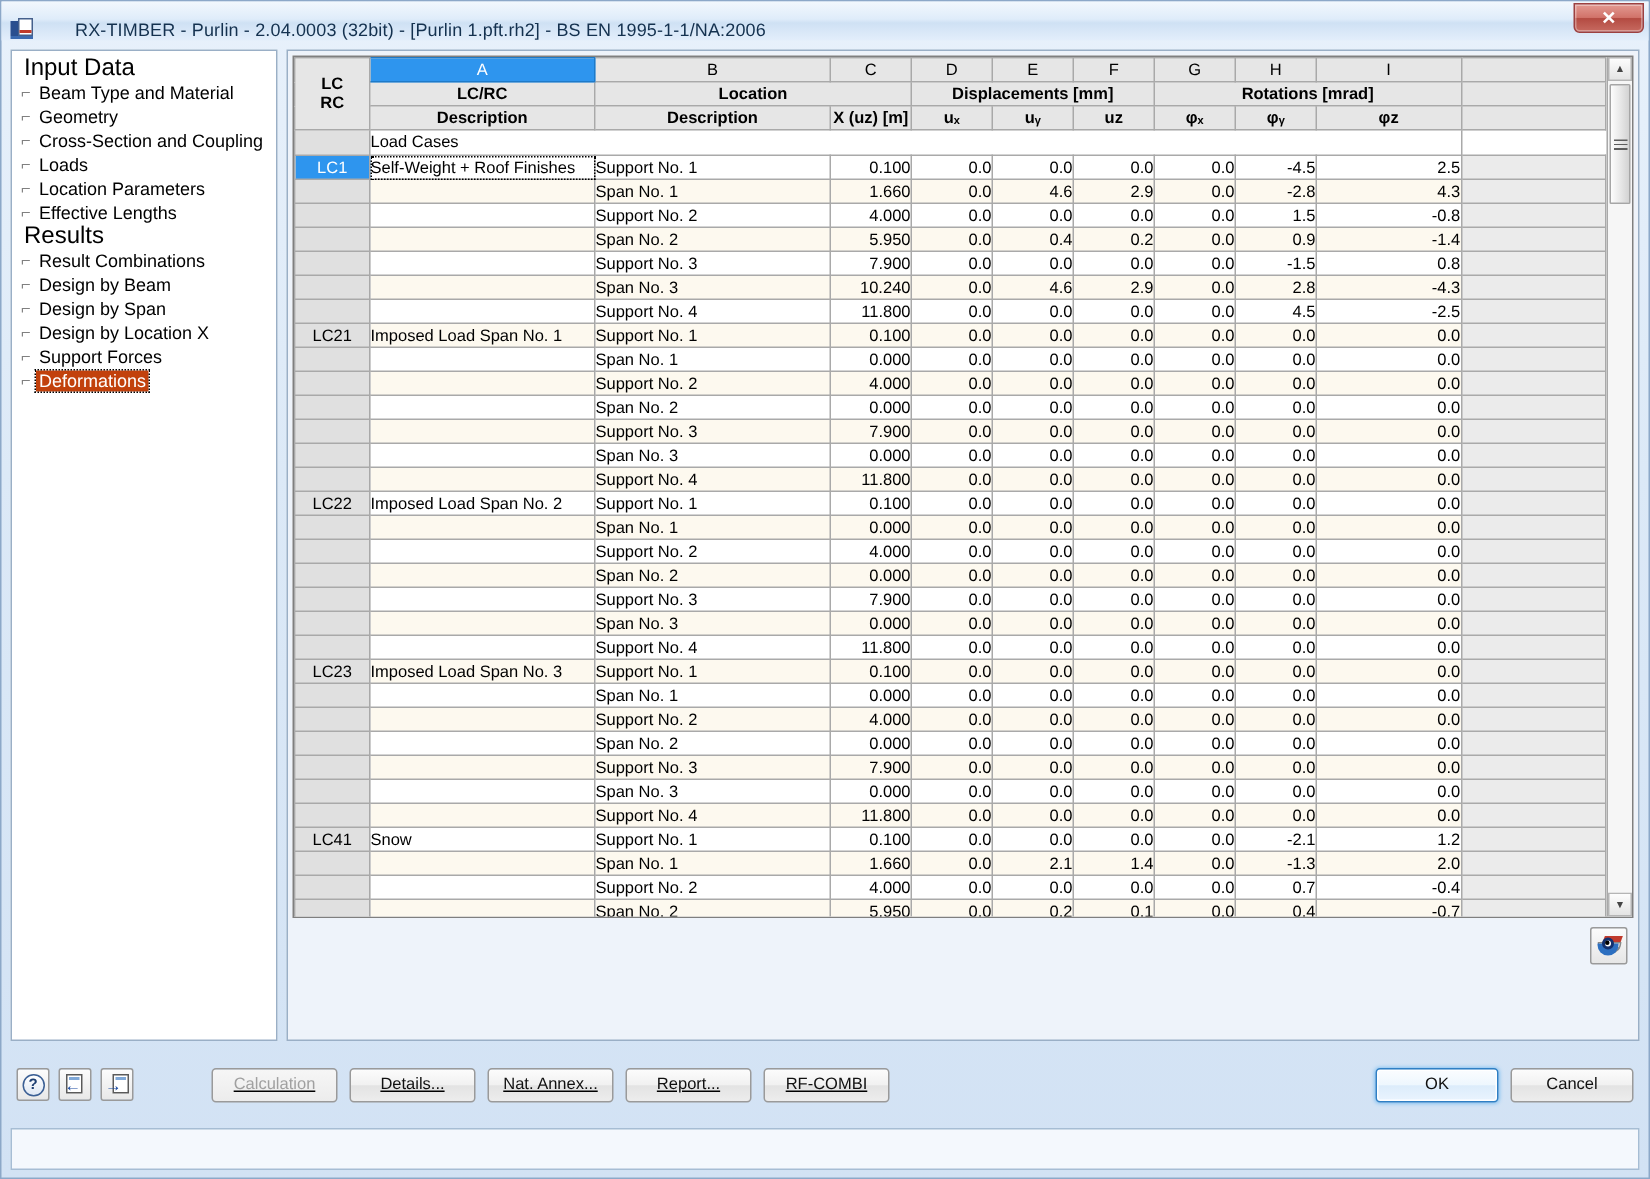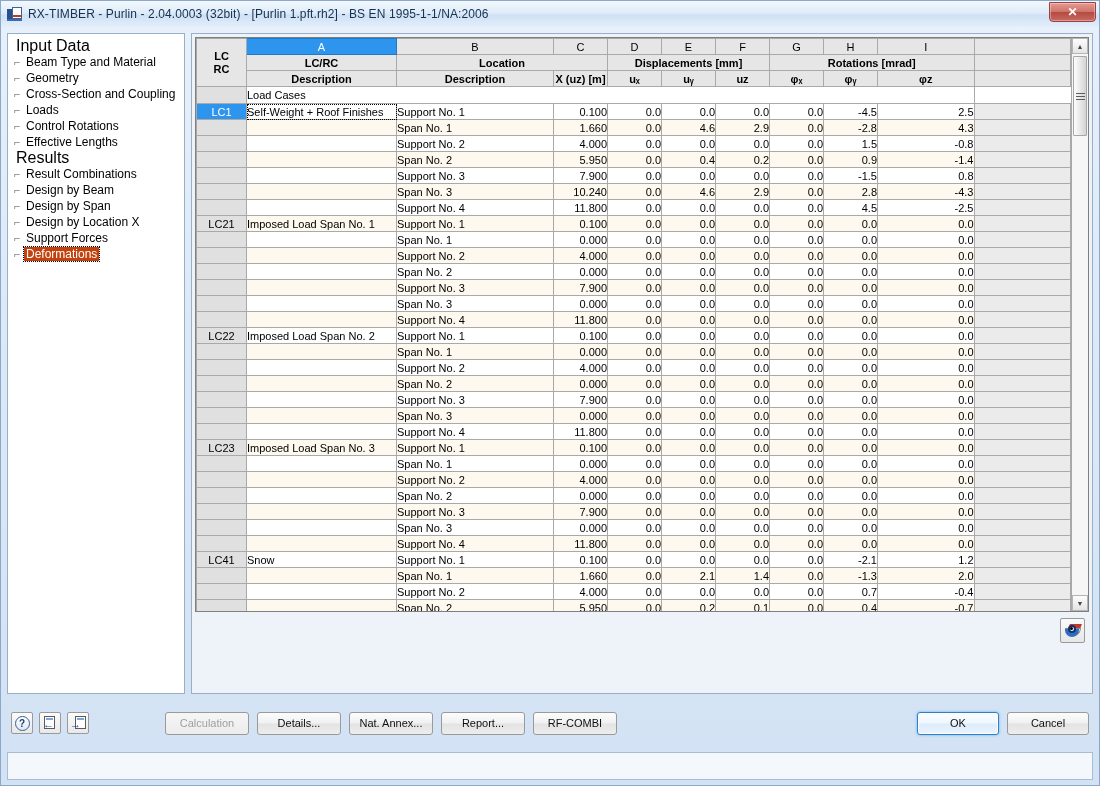--- a/index.html
+++ b/index.html
@@ -16,21 +16,21 @@
     position:absolute; left:0; top:0; width:1100px; height:786px;
     background: linear-gradient(to bottom,#e8f1fb 0%, #dce9f7 40%, #d2e2f4 100%);
     border:1px solid #8ca8c8;
     display:flex; flex-direction:column;
   }
 
   
   #titlebar {
     height:26px; flex:0 0 26px; position:relative;
     background: linear-gradient(to bottom,#f2f8fd 0%, #dfecfa 45%, #cfe1f4 55%, #e3eefb 100%);
-    display:flex; align-items:center; padding-left:6px;
+    display:flex; align-items:flex-end; padding-left:6px;gap:22px;
   }
   #app-icon {
     width:16px; height:16px; margin-right:5px; position:relative; flex:0 0 16px;
   }
   #app-icon .sq1{position:absolute;left:0;top:3px;width:7px;height:10px;background:#2a4f8f;}
   #app-icon .sq2{position:absolute;left:5px;top:1px;width:10px;height:12px;background:#ffffff;border:1px solid #45608c;}
   #app-icon .bar{position:absolute;left:6px;top:9px;width:8px;height:2px;background:#c03a2b;}
   #app-icon .bar2{position:absolute;left:0px;top:13px;width:15px;height:2px;background:#3b6ab0;}
   #title-text {
     font-size:12px; color:#14314f; letter-spacing:.1px; white-space:nowrap;
@@ -200,21 +200,21 @@
     display:flex; align-items:center; justify-content:center;
   }
   .btn.disabled { color:#a0a0a0; background:linear-gradient(to bottom,#f6f6f6,#ececec); cursor:default;}
   .btn.primary {
     border:1px solid #2f7fc4;
     box-shadow: 0 0 3px #64b4f0, inset 0 0 0 1px #ffffff;
     background:linear-gradient(to bottom,#fbfdff 0%,#eef7fe 48%,#dcecfb 52%,#eaf4fe 100%);
   }
   #footer .right-group { position:absolute; right:10px; display:flex; }
   #footer .right-group .btn { margin-right:0; margin-left:8px; min-width:82px; }
-  #footer .mid-group { display:flex; margin-left:70px; }
+  #footer .mid-group { display:flex; margin-left:46px;text-decoration:underline; }
 
   #statusbar {
     flex:0 0 28px; margin:0 6px 5px 6px;
     background:#f4f8fd; border:1px solid #a6bdd4;
   }
 </style>
 </head>
 <body>
 
 <div id="window">
@@ -232,21 +232,21 @@
 
 
   <div id="bodyarea">
 
     <div id="sidebar">
       <div class="tree-root">Input Data</div>
       <div class="tree-child"><span class="dash">⌐</span><span class="lbl">Beam Type and Material</span></div>
       <div class="tree-child"><span class="dash">⌐</span><span class="lbl">Geometry</span></div>
       <div class="tree-child"><span class="dash">⌐</span><span class="lbl">Cross-Section and Coupling</span></div>
       <div class="tree-child"><span class="dash">⌐</span><span class="lbl">Loads</span></div>
-      <div class="tree-child"><span class="dash">⌐</span><span class="lbl">Control Rotations</span></div>
+      <div class="tree-child"><span class="dash">⌐</span><span class="lbl">Location Parameters</span></div>
       <div class="tree-child"><span class="dash">⌐</span><span class="lbl">Effective Lengths</span></div>
 
       <div class="tree-root">Results</div>
       <div class="tree-child"><span class="dash">⌐</span><span class="lbl">Result Combinations</span></div>
       <div class="tree-child"><span class="dash">⌐</span><span class="lbl">Design by Beam</span></div>
       <div class="tree-child"><span class="dash">⌐</span><span class="lbl">Design by Span</span></div>
       <div class="tree-child"><span class="dash">⌐</span><span class="lbl">Design by Location X</span></div>
       <div class="tree-child"><span class="dash">⌐</span><span class="lbl">Support Forces</span></div>
       <div class="tree-child selected"><span class="dash">⌐</span><span class="lbl">Deformations</span></div>
     </div>

